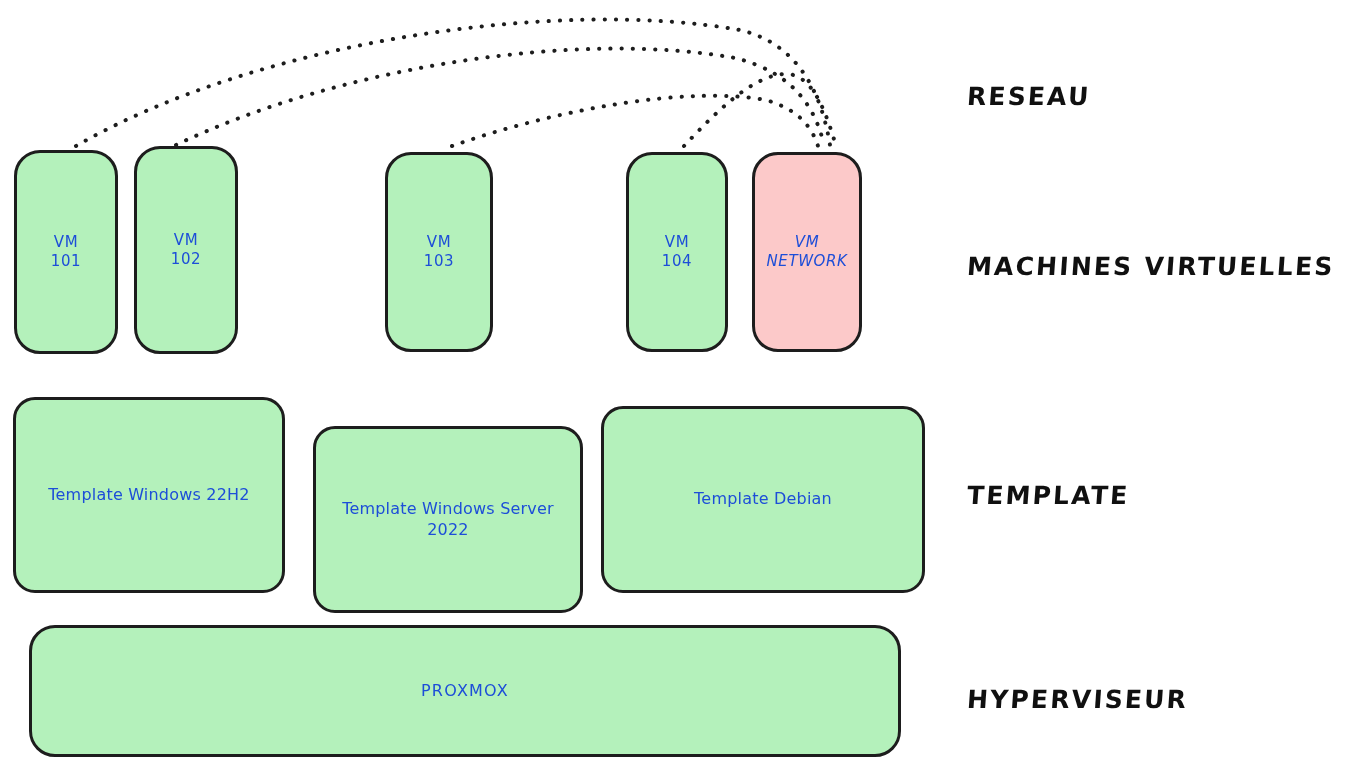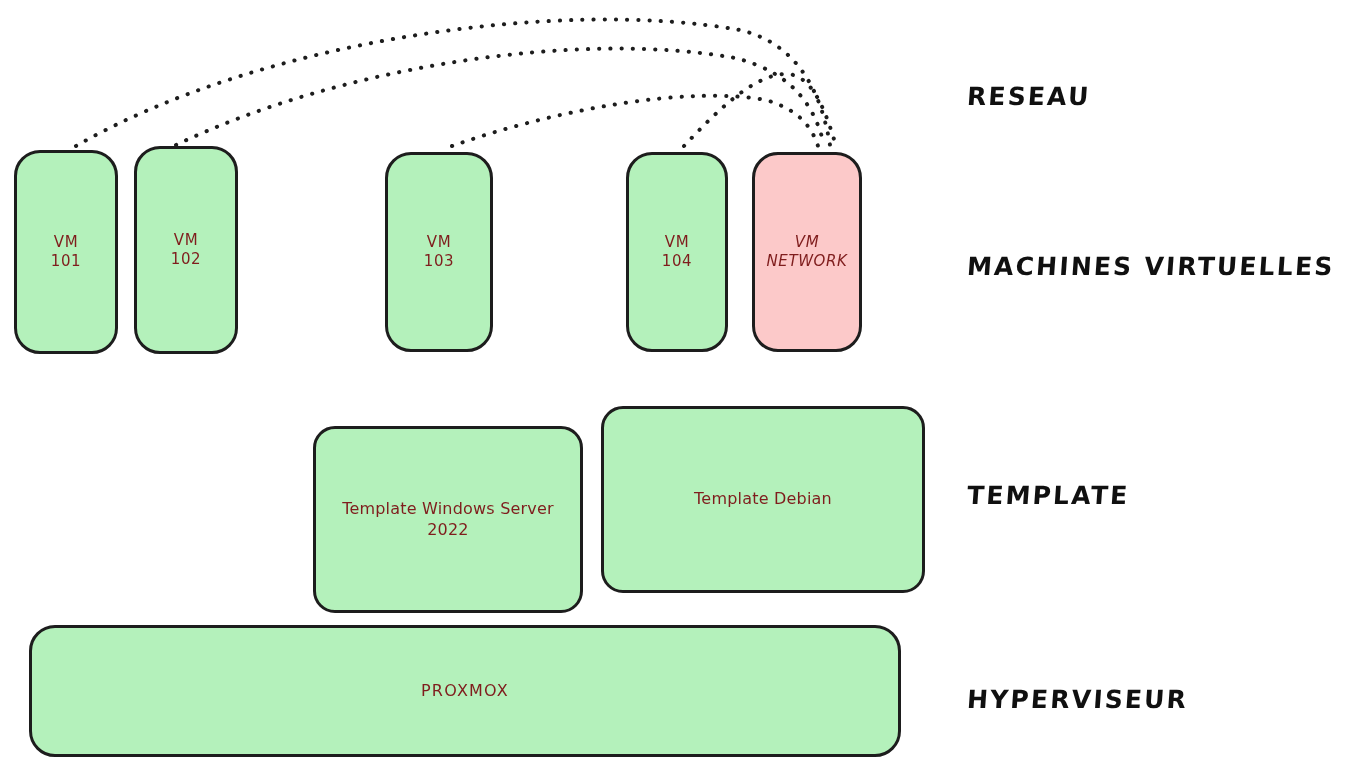--- a/index.html
+++ b/index.html
@@ -28,21 +28,21 @@
     pointer-events: none;
   }
   .node {
     position: absolute;
     box-sizing: border-box;
     border: 3px solid #1d1d1d;
     display: flex;
     align-items: center;
     justify-content: center;
     text-align: center;
-    color: #7f1d1d;
+    color: #1d4ed8;
   }
   .node .label {
     line-height: 1.28;
     white-space: pre-line;
     padding: 0 8px;
   }
   
   .vm {
     border-radius: 26px;
     font-family: "DejaVu Sans", sans-serif;
@@ -118,20 +118,23 @@
   <div class="node vm green" style="left:626px; top:152px; width:102px; height:200px;">
     <span class="label">VM
 104</span>
   </div>
 
   <div class="node vm pink" style="left:752px; top:152px; width:110px; height:200px;">
     <span class="label italicish">VM
 NETWORK</span>
   </div>
 
+  <div class="node tpl" style="left:13px; top:397px; width:272px; height:196px;">
+    <span class="label">Template Windows 22H2</span>
+  </div>
 
   <div class="node tpl" style="left:313px; top:406px; width:270px; height:187px;margin-top:20px;">
     <span class="label">Template Windows Server 2022</span>
   </div>
 
   <div class="node tpl" style="left:601px; top:406px; width:324px; height:187px;">
     <span class="label">Template Debian</span>
   </div>
 
   <div class="node hyp" style="left:29px; top:625px; width:872px; height:132px;">

